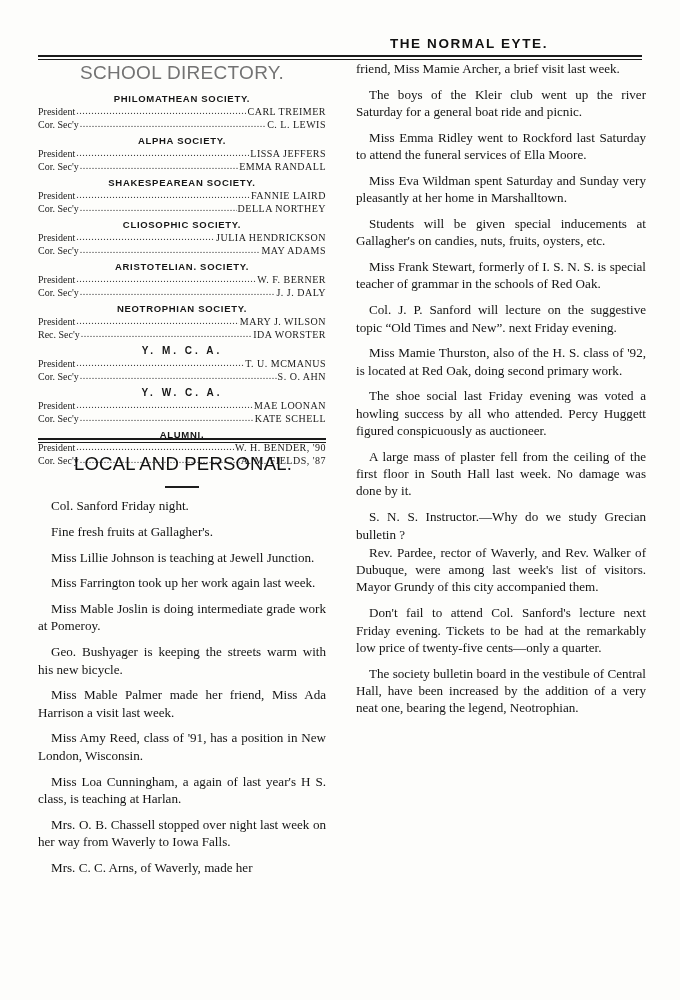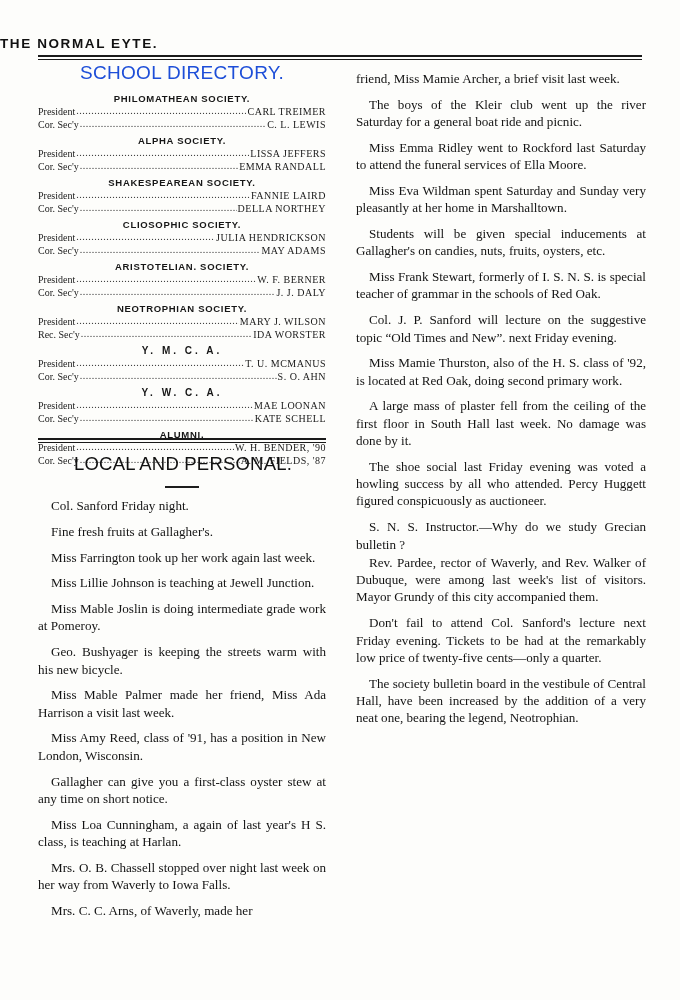--- a/index.html
+++ b/index.html
@@ -21,21 +21,21 @@
     inset: 0;
     background: #fdfdfb;
   }
 
   
   .masthead {
     position: absolute;
     top: 36px;
     left: 0;
     width: 548px;
-    text-align: left;
+    text-align: right;
   }
   .masthead-title {
     font-family: "Liberation Sans", "DejaVu Sans", sans-serif;
     font-size: 13.5px;
     font-weight: bold;
     letter-spacing: 1.6px;
     color: #111;
   }
   .rule-double {
     position: absolute;
@@ -65,21 +65,21 @@
   #col-right { left: 356px; width: 290px; }
 
   
   .dir-title {
     text-align: center;
     font-family: "Liberation Sans", "DejaVu Sans", sans-serif;
     font-size: 19px;
     font-weight: normal;
     letter-spacing: 0.3px;
     margin: 0 0 9px 0;
-    color: #1d4ed8;
+    color: #737373;
   }
   .soc-name {
     text-align: center;
     font-family: Liberation Sans, sans-serif;
     font-size: 9.5px;
     font-weight: bold;
     letter-spacing: 0.7px;
     margin: 4px 0 1px 0;
     color: #161616;
   }
@@ -155,21 +155,21 @@
     height: 1.6px;
     background: #1d1d1d;
   }
 
   #local-items {
     position: absolute;
     left: 38px;
     top: 497px;
     width: 288px;
   }
-  #col-right { top: 70px; }
+  #col-right { top: 60px; }
 
   .news-p {
     margin: 0 0 8.5px 0;
     font-size: 13.1px;
     line-height: 17.3px;
     text-align: justify;
     text-indent: 13px;
     color: #131313;
     font-family: "Liberation Serif", "DejaVu Serif", serif;
     hyphens: none;
@@ -295,44 +295,43 @@
       </div>
   </div>
 
   <div id="local-rule"></div>
   <h2 class="local-title">LOCAL AND PERSONAL.</h2>
   <div class="dash"></div>
 
   <div id="local-items">
       <p class="news-p">Col. Sanford Friday night.</p>
       <p class="news-p">Fine fresh fruits at Gallagher's.</p>
+      <p class="news-p">Miss Lillie Johnson is teaching at Jewell Junction.</p>
       <p class="news-p">Miss Farrington took up her work again last week.</p>
-      <p class="news-p">Miss Lillie Johnson is teaching at Jewell Junction.</p>
       <p class="news-p">Miss Mable Joslin is doing intermediate grade work at Pomeroy.</p>
       <p class="news-p">Geo. Bushyager is keeping the streets warm with his new bicycle.</p>
       <p class="news-p">Miss Mable Palmer made her friend, Miss Ada Harrison a visit last week.</p>
       <p class="news-p">Miss Amy Reed, class of '91, has a position in New London, Wisconsin.</p>
-      <p class="news-p">Gallagher can give you a first-class oyster stew at any time on short notice.</p>
       <p class="news-p">Miss Loa Cunningham, a again of last year's H S. class, is teaching at Harlan.</p>
       <p class="news-p">Mrs. O. B. Chassell stopped over night last week on her way from Waverly to Iowa Falls.</p>
       <p class="news-p">Mrs. C. C. Arns, of Waverly, made her</p>
     </div>
 
   <div class="col" id="col-right">
     <div id="right-items">
         <p class="news-p cont">friend, Miss Mamie Archer, a brief visit last week.</p>
         <p class="news-p">The boys of the Kleir club went up the river Saturday for a general boat ride and picnic.</p>
         <p class="news-p">Miss Emma Ridley went to Rockford last Saturday to attend the funeral services of Ella Moore.</p>
         <p class="news-p">Miss Eva Wildman spent Saturday and Sunday very pleasantly at her home in Marshalltown.</p>
         <p class="news-p">Students will be given special inducements at Gallagher's on candies, nuts, fruits, oysters, etc.</p>
         <p class="news-p">Miss Frank Stewart, formerly of I. S. N. S. is special teacher of grammar in the schools of Red Oak.</p>
         <p class="news-p">Col. J. P. Sanford will lecture on the suggestive topic “Old Times and New”. next Friday evening.</p>
         <p class="news-p">Miss Mamie Thurston, also of the H. S. class of '92, is located at Red Oak, doing second primary work.</p>
+        <p class="news-p">The shoe social last Friday evening was voted a howling success by all who attended. Percy Huggett figured conspicuously as auctioneer.</p>
         <p class="news-p">A large mass of plaster fell from the ceiling of the first floor in South Hall last week. No damage was done by it.</p>
-        <p class="news-p">The shoe social last Friday evening was voted a howling success by all who attended. Percy Huggett figured conspicuously as auctioneer.</p>
         <p class="news-p tight">S. N. S. Instructor.—Why do we study Grecian bulletin ?</p>
         <p class="news-p">Rev. Pardee, rector of Waverly, and Rev. Walker of Dubuque, were among last week's list of visitors. Mayor Grundy of this city accompanied them.</p>
         <p class="news-p">Don't fail to attend Col. Sanford's lecture next Friday evening. Tickets to be had at the remarkably low price of twenty-five cents—only a quarter.</p>
         <p class="news-p">The society bulletin board in the vestibule of Central Hall, have been increased by the addition of a very neat one, bearing the legend, Neotrophian.</p>
       </div>
   </div>
 
 </div>
 
 </body></html>

